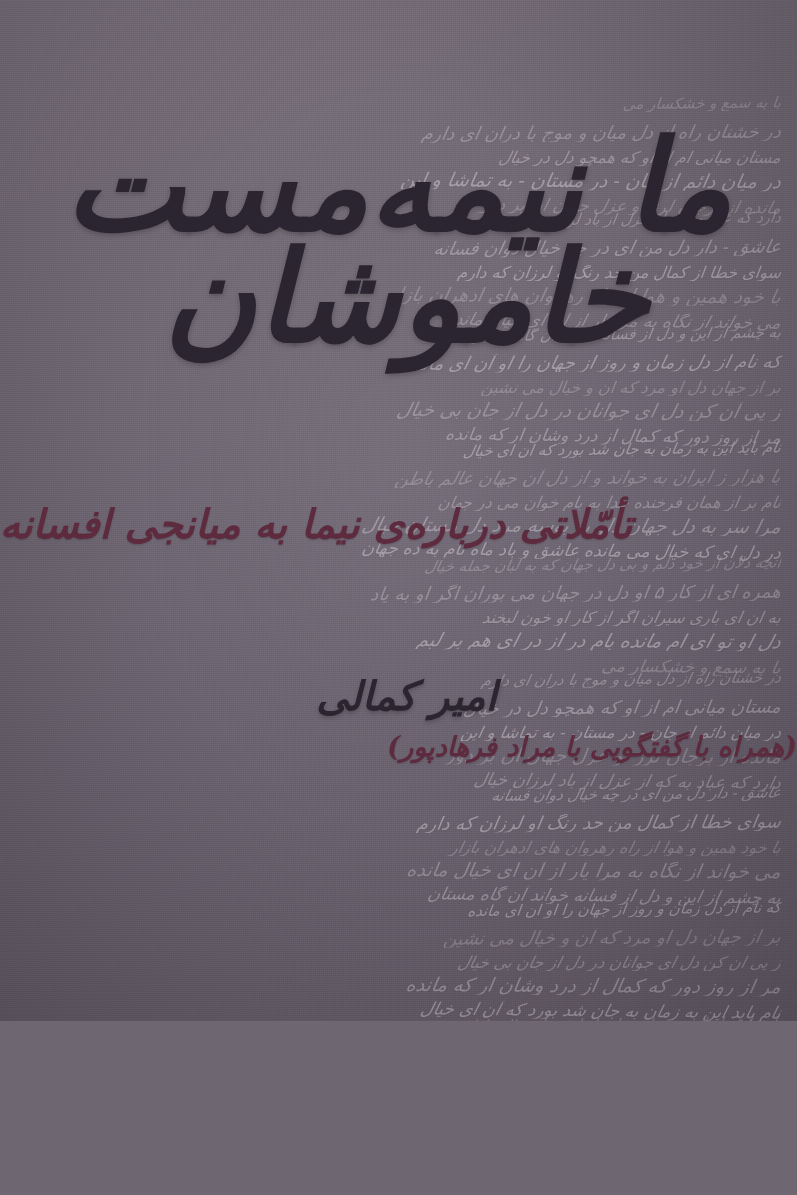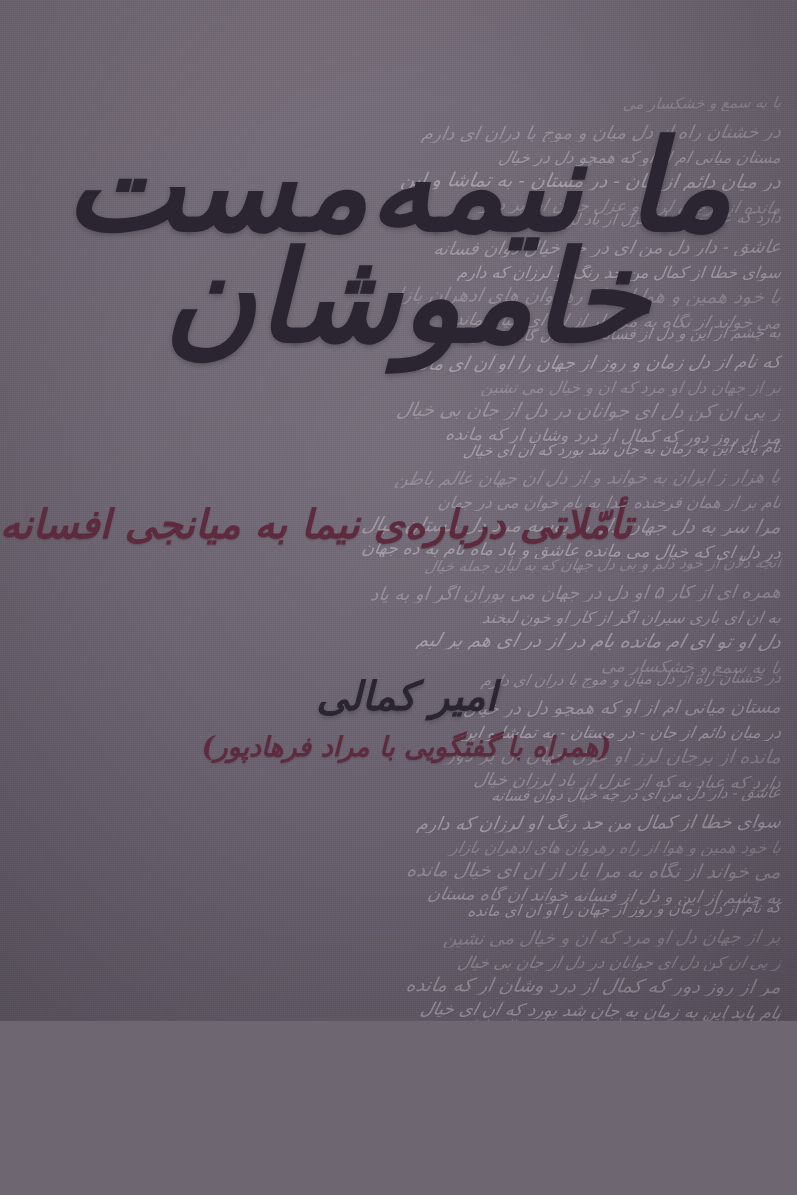--- a/index.html
+++ b/index.html
@@ -127,20 +127,21 @@
     letter-spacing: -1px;
     text-shadow: 0 2px 4px rgba(0,0,0,0.2);
   }
   #contributor {
     margin-top: 12px;
     color: #5e2a3e;
     font-family: "DejaVu Serif", serif;
     font-weight: bold;
     font-size: 27px;
     text-shadow: 0 1px 2px rgba(0,0,0,0.16);
+    text-align: right;
   }
 
   
   #publisher-logo {
     position: absolute;
     left: 124px;
     top: 1018px;
     width: 96px;
     height: 82px;
     z-index: 6;

